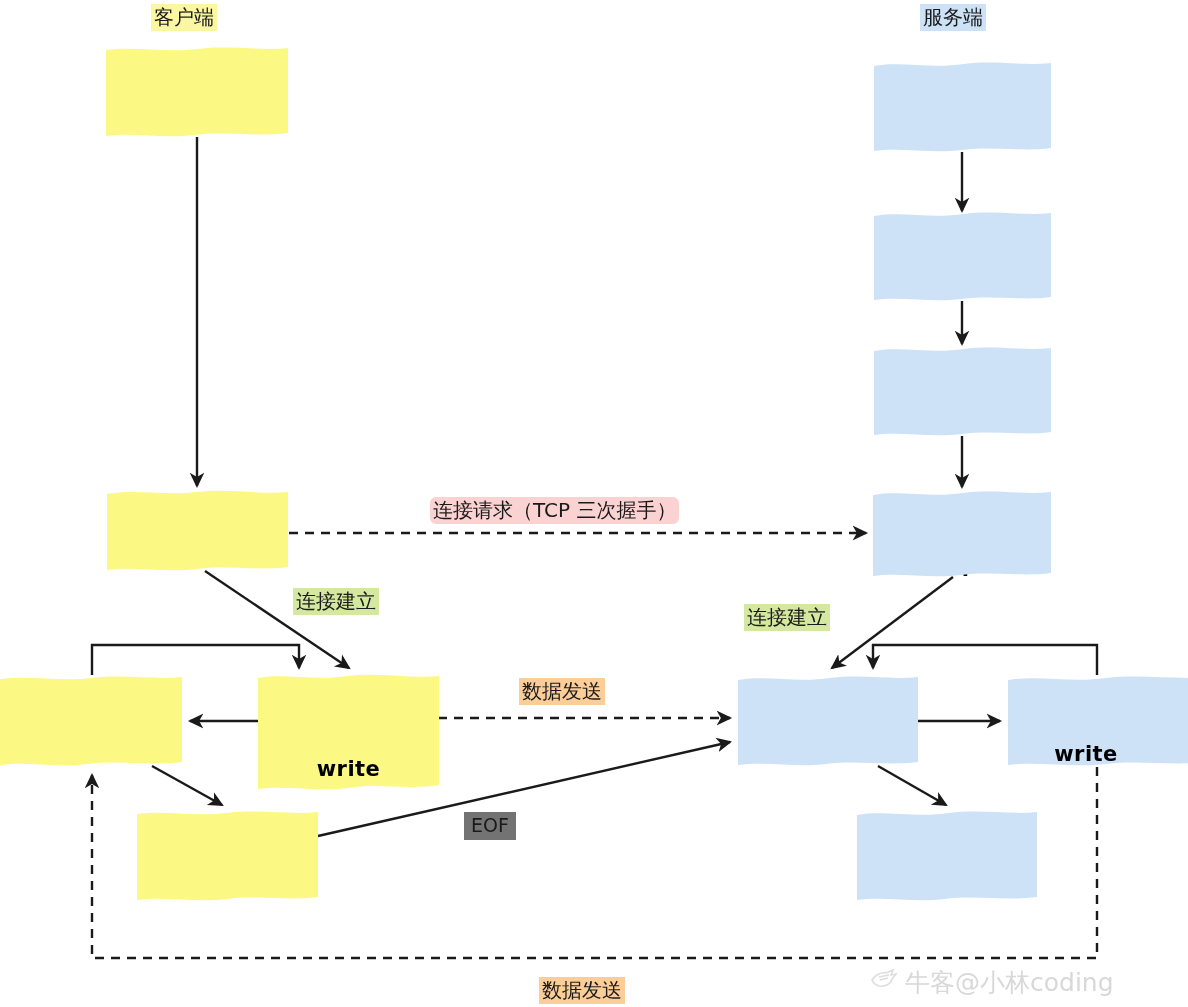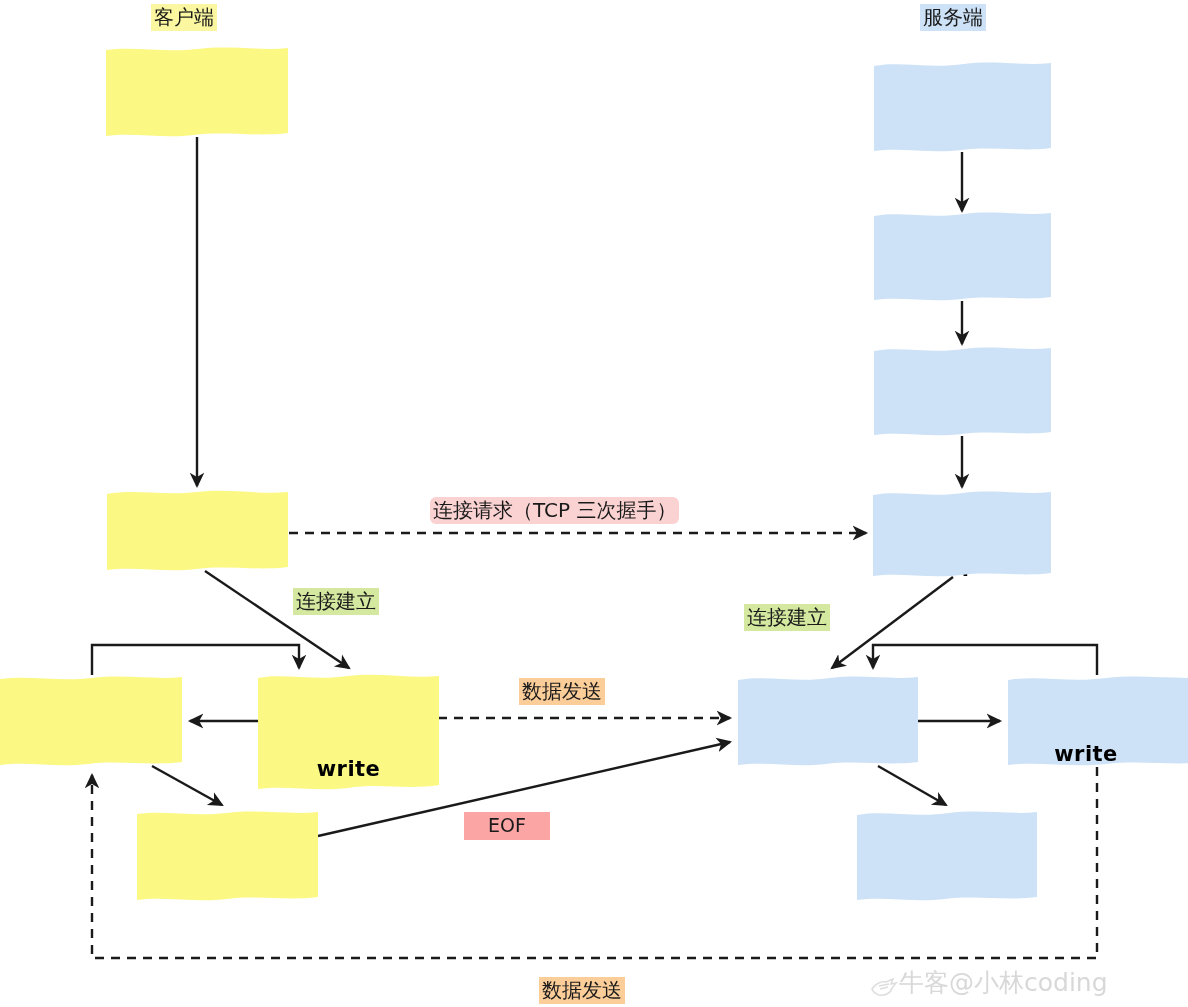--- a/index.html
+++ b/index.html
@@ -52,21 +52,22 @@
     white-space: nowrap;
     font-family: "DejaVu Sans", sans-serif;
   }
   .hl.mono {
     font-family: "DejaVu Sans", sans-serif;
     font-size: 19px;
   }
   .watermark {
     position: absolute;
     display: flex;
-    align-items: flex-end;
+    align-items: flex-start;
+    gap: 6px;
     color: #d8d8d8;
     font-size: 25px;
     white-space: nowrap;
     font-family: "DejaVu Sans", sans-serif;
   }
   .watermark .wm-icon {
     display: inline-block;
     width: 30px;
     height: 24px;
   }
@@ -210,21 +211,21 @@
   <div class="hl" style="left:920px; top:4px; background:#cde2f7;text-align:right;">服务端</div>
 
   <div class="hl" style="left:430px; top:497px; background:#fad2d2;border-radius:6px;">连接请求（TCP 三次握手）</div>
 
   <div class="hl" style="left:293px; top:588px; background:#d4e8a0;">连接建立</div>
 
   <div class="hl" style="left:744px; top:604px; background:#d4e8a0;">连接建立</div>
 
   <div class="hl" style="left:519px; top:678px; background:#fbcd99;">数据发送</div>
 
-  <div class="hl mono" style="left:464px; top:812px; background:#fca5a5; padding:2px 24px;">EOF</div>
+  <div class="hl mono" style="left:464px; top:812px; background:#737373; padding:2px 7px;">EOF</div>
 
   <div class="hl" style="left:539px; top:977px; background:#fbcd99;">数据发送</div>
 
   <div class="watermark" style="left:869px; top:966px;">
     <span class="wm-icon">
       <svg viewBox="0 0 30 24" width="30" height="24">
         <path d="M3 14 C6 9 12 6 17 7 L24 4 L22 9 L27 8 L23 13 C22 18 16 21 10 20 C7 19 4 17 3 14 Z" fill="none" stroke="#dedede" stroke-width="1.6"></path>
         <path d="M10 11 L20 9" stroke="#dedede" stroke-width="1.3"></path>
         <path d="M11 14 L19 12" stroke="#dedede" stroke-width="1.3"></path>
       </svg>

